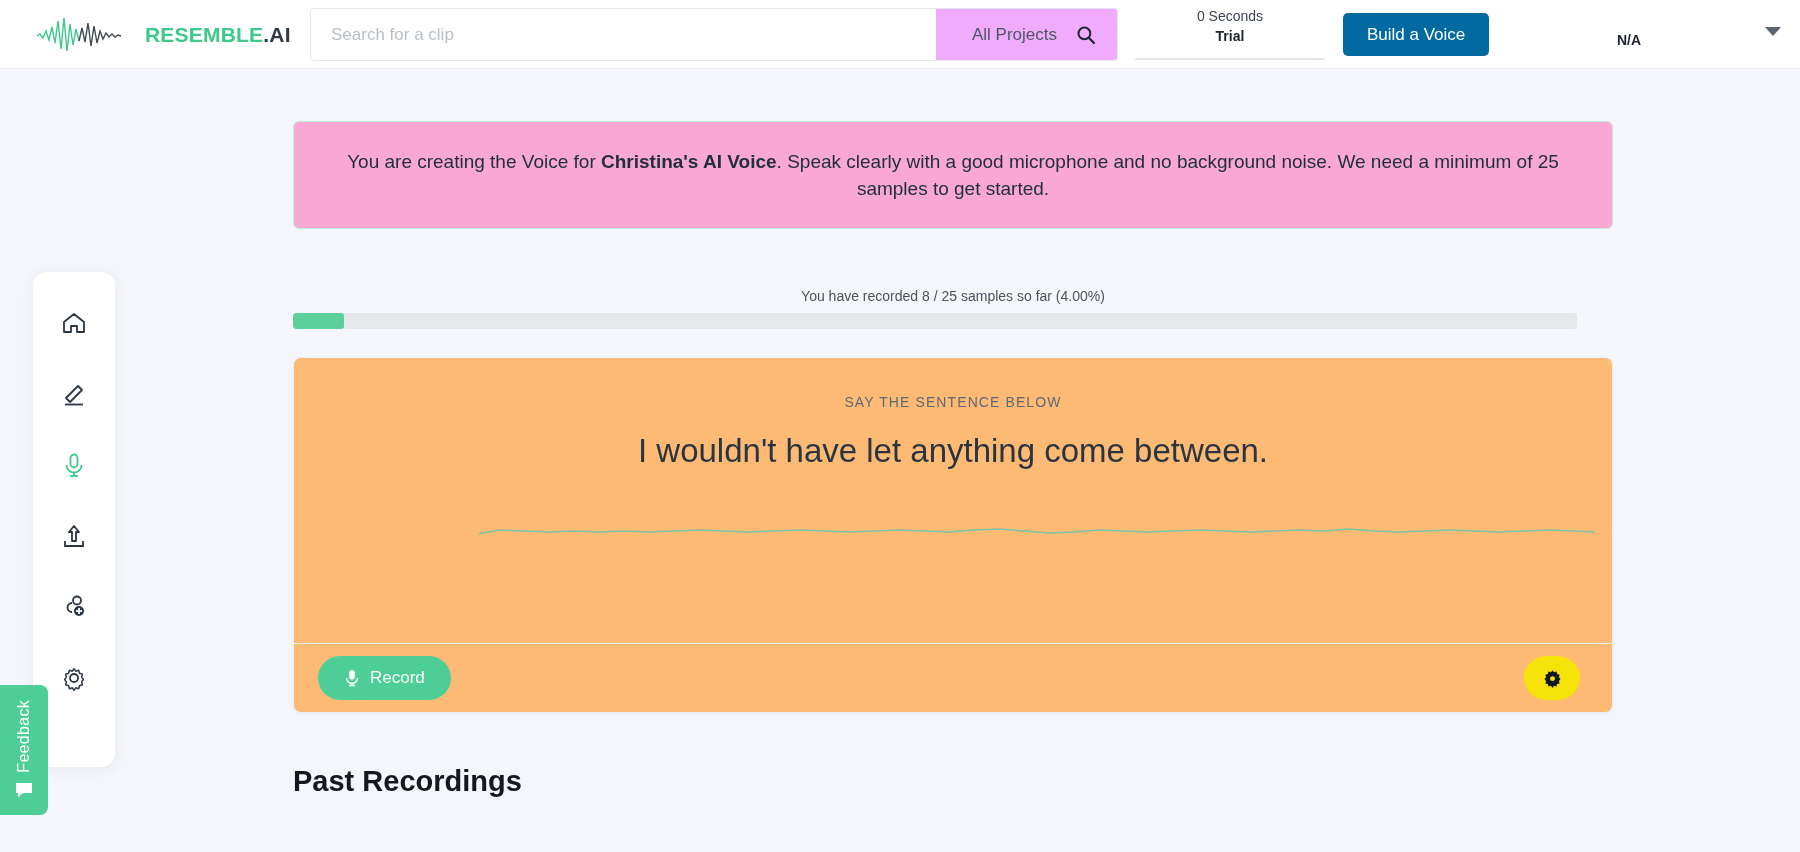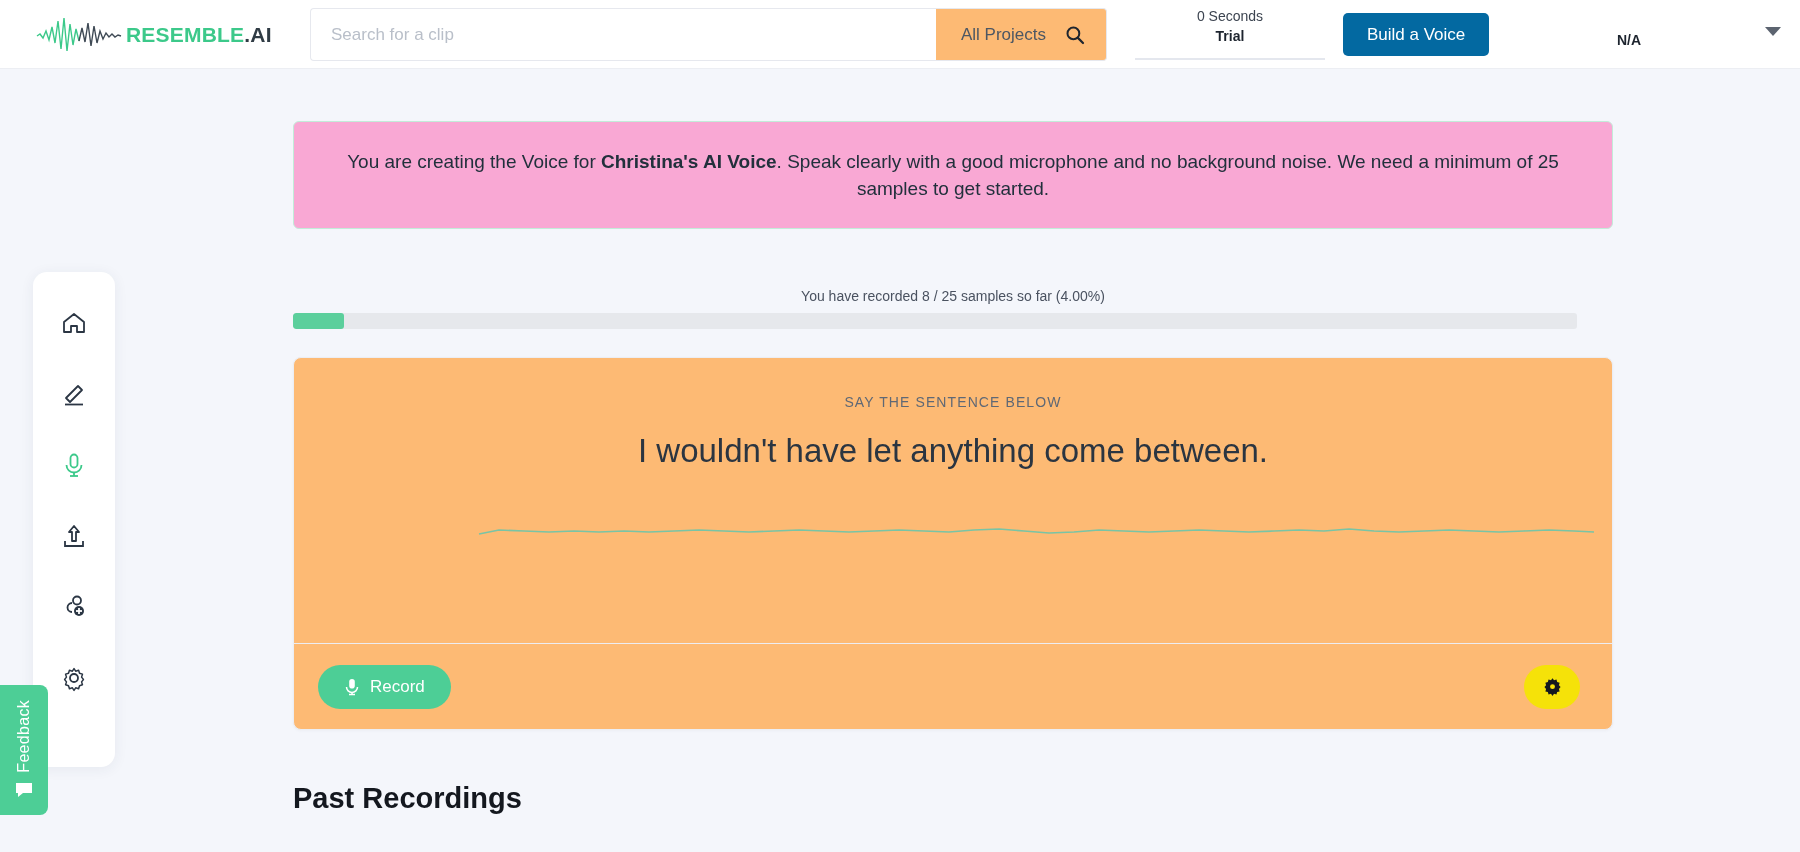--- a/index.html
+++ b/index.html
@@ -14,21 +14,21 @@
   
   .header {
     position: absolute; top: 0; left: 0;
     width: 1800px; height: 69px;
     background: #ffffff;
     border-bottom: 1px solid #eceef3;
     display: flex; align-items: center;
   }
   .logo-wrap {
     position: absolute; left: 36px; top: 0; height: 69px;
-    display: flex; align-items: center; gap: 2px;
+    display: flex; align-items: center; gap: 21px;
   }
   .logo-wave { display: block; }
   .logo-text {
     font-size: 21px; font-weight: bold; letter-spacing: .2px;
     color: #3cc98a;
   }
   .logo-text .dot-ai { color: #2f3b44; }
 
   .search-group {
     position: absolute; left: 310px; top: 8px;
@@ -42,25 +42,25 @@
     background: #fff;
     padding: 0 20px;
     font-size: 17px;
     color: #52606d;
     font-family: "Liberation Sans", sans-serif;
     outline: none;
   }
   .search-input::placeholder { color: #b9bfc9; }
   .search-right {
     display: flex; align-items: center; gap: 18px;
-    background: #fdba74;
+    background: #f0abfc;
     border: 1px solid #e6e8ee;
     border-left: none;
     border-radius: 0 4px 4px 0;
-    padding: 0 20px 0 25px;
+    padding: 0 20px 0 36px;
   }
   .projects-label { font-size: 17px; color: #4d5763; white-space: nowrap; }
   .search-icon-btn {
     display: flex; align-items: center; justify-content: center;
     width: 22px; height: 22px; cursor: pointer;
   }
 
   .trial-box {
     position: absolute; left: 1135px; top: 6px;
     width: 190px; text-align: center;
@@ -186,21 +186,21 @@
   .sentence {
     margin-top: 22px;
     text-align: center;
     font-size: 33px;
     color: #2b3541;
     font-weight: normal;
   }
   .waveform { margin-top: 40px; width: 100%; display: block; }
   .card-footer {
     border-top: 1px solid #ededf2;
-    height: 86px;
+    height: 69px;
     display: flex; align-items: center;
     justify-content: space-between;
     padding: 0 32px 0 24px;
   }
   .record-btn {
     display: flex; align-items: center; gap: 10px;
     height: 44px; padding: 0 26px;
     background: #4dce96;
     border: none; border-radius: 22px;
     color: #fff; font-size: 17px;

